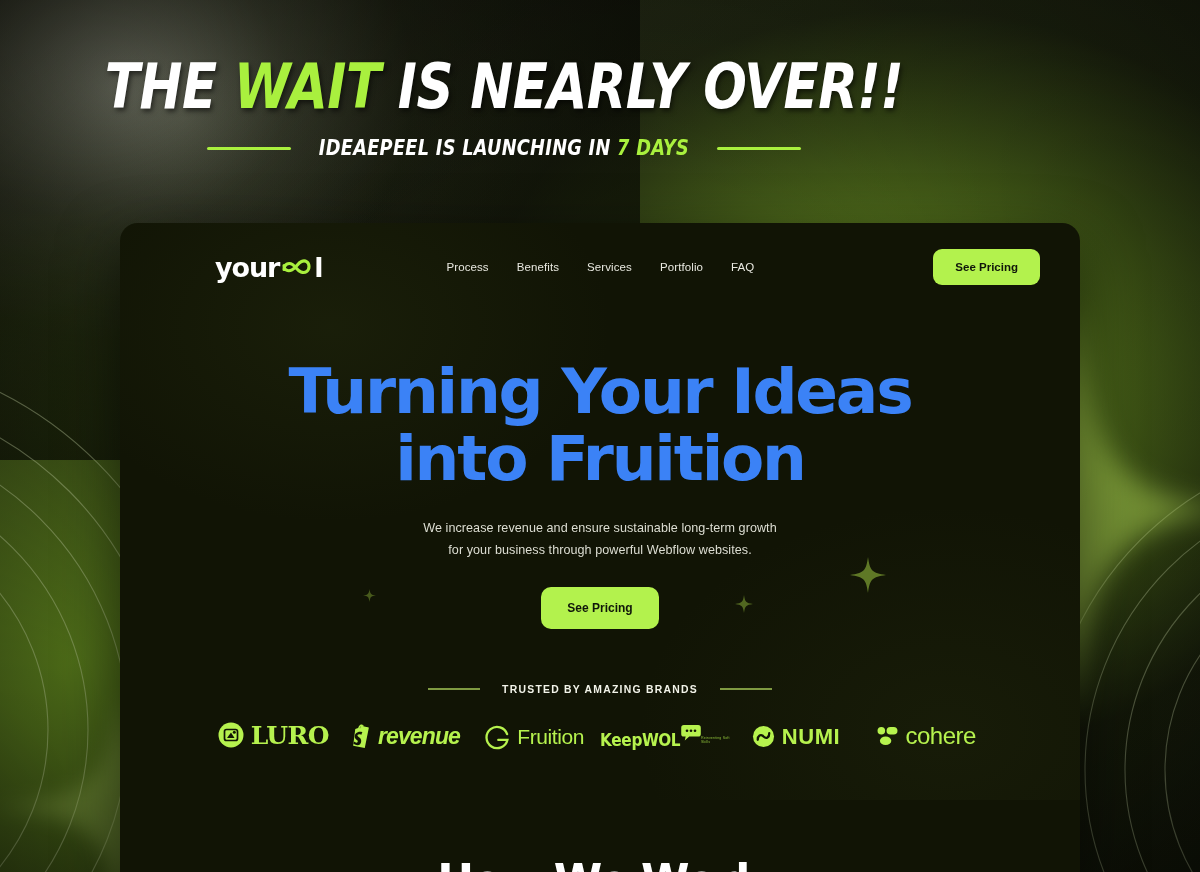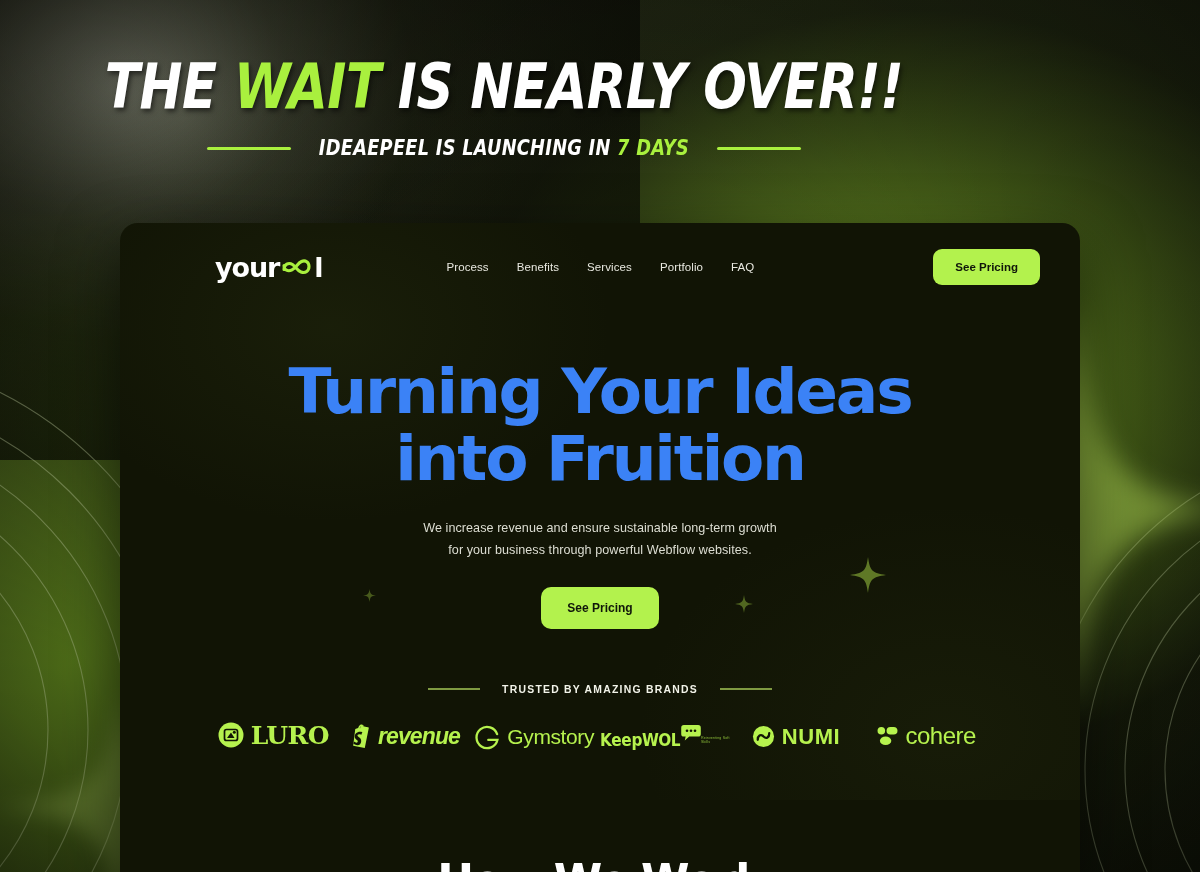--- a/index.html
+++ b/index.html
@@ -341,21 +341,21 @@
       </span>
       <span class="btext shopify-text">revenue</span>
     </div>
 
     <div class="brand">
       <span class="bmark">
         <svg viewBox="0 0 26 26" width="25" height="25">
           <path d="M23 9.5 A11 11 0 1 0 23.3 15.5 L13.8 15.5" fill="none" stroke="#b6f24e" stroke-width="2.4" stroke-linecap="round"></path>
         </svg>
       </span>
-      <span class="btext gym-text">Gymstory</span>
+      <span class="btext gym-text">Fruition</span>
     </div>
 
     <div class="brand">
       <div class="keepwol">
         <div class="keepwol-row">
           <span class="keepwol-text"><span>Keep</span><span class="wol">WOL</span></span>
           <span class="bmark" style="margin-left:1px;margin-top:-5px;">
             <svg viewBox="0 0 22 18" width="20" height="16">
               <path d="M3 0 H19 A3 3 0 0 1 22 3 V10 A3 3 0 0 1 19 13 H9 L4 17.5 L5 13 H3 A3 3 0 0 1 0 10 V3 A3 3 0 0 1 3 0 Z" fill="#b6f24e"></path>
               <circle cx="6.5" cy="6.5" r="1.5" fill="#111405"></circle>

